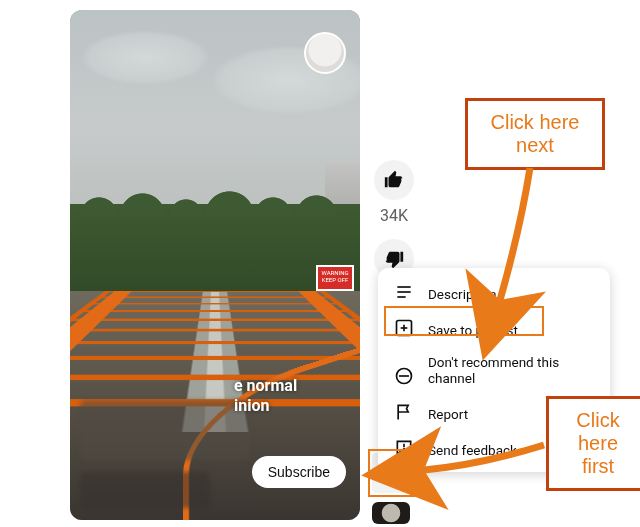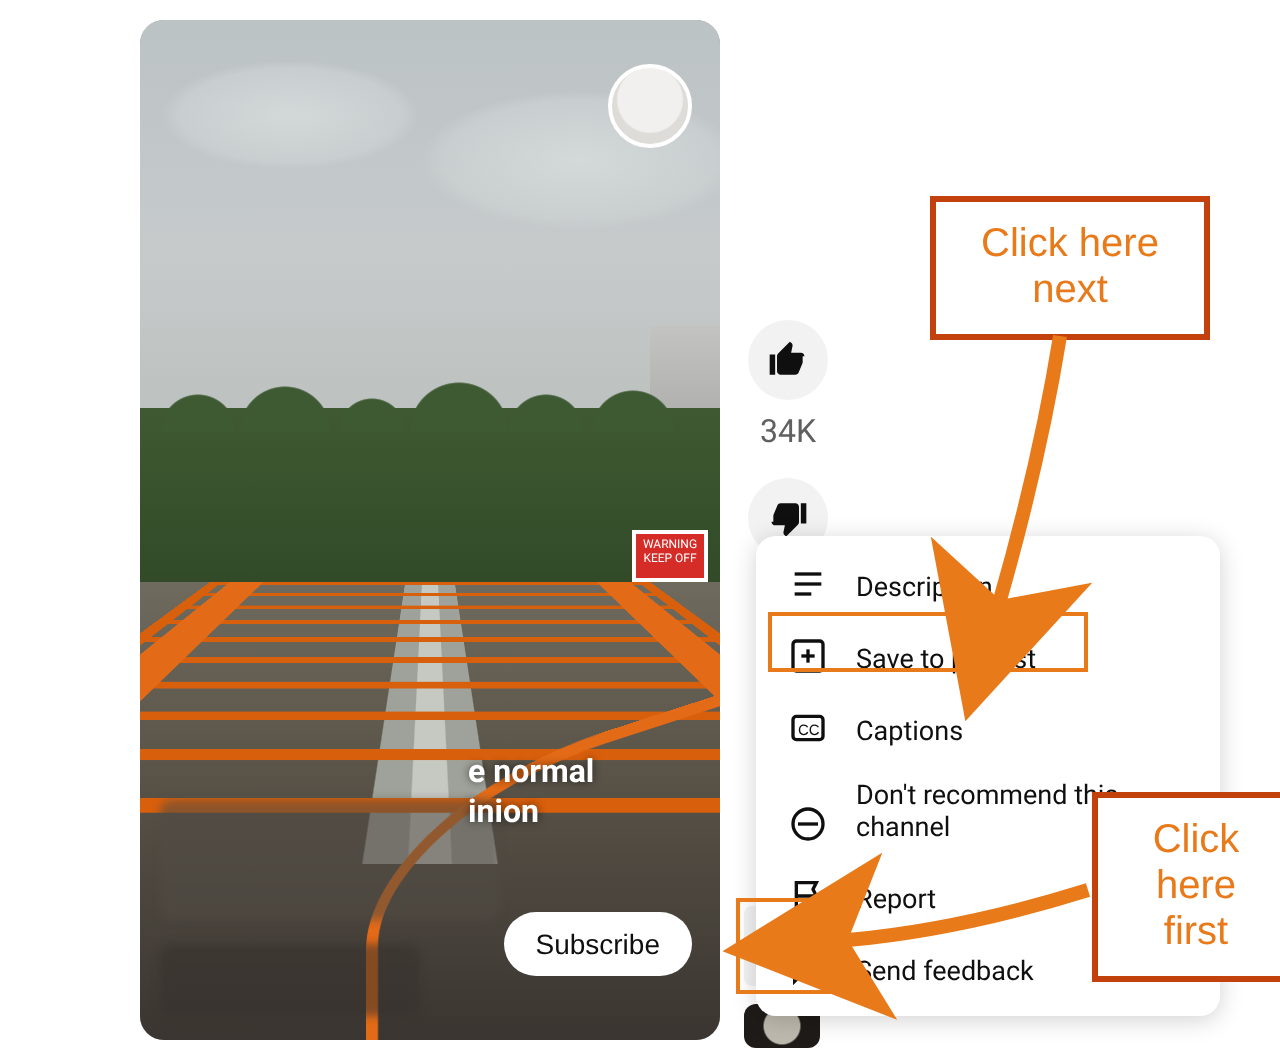--- a/index.html
+++ b/index.html
@@ -334,29 +334,20 @@
     <span class="mi-icon">
       <svg width="20" height="20" viewBox="0 0 24 24" fill="none" stroke="#0f0f0f" stroke-width="2">
           <rect x="3" y="3" width="18" height="18" rx="2"></rect>
           <line x1="12" y1="8" x2="12" y2="16"></line>
           <line x1="8" y1="12" x2="16" y2="12"></line>
         </svg>
     </span>
     <span>Save to playlist</span>
   </div>
 
-  <div class="menu-item">
-    <span class="mi-icon">
-      <svg width="20" height="20" viewBox="0 0 24 24" fill="none" stroke="#0f0f0f" stroke-width="2">
-          <rect x="3" y="5" width="18" height="14" rx="2"></rect>
-          <text x="6" y="16" font-size="9" font-family="Arial" fill="#0f0f0f" stroke="none">CC</text>
-        </svg>
-    </span>
-    <span>Captions</span>
-  </div>
 
   <div class="menu-item">
     <span class="mi-icon">
       <svg width="20" height="20" viewBox="0 0 24 24" fill="none" stroke="#0f0f0f" stroke-width="2">
           <circle cx="12" cy="12" r="9"></circle>
           <line x1="6" y1="12" x2="18" y2="12"></line>
         </svg>
     </span>
     <span>Don't recommend this channel</span>
   </div>

